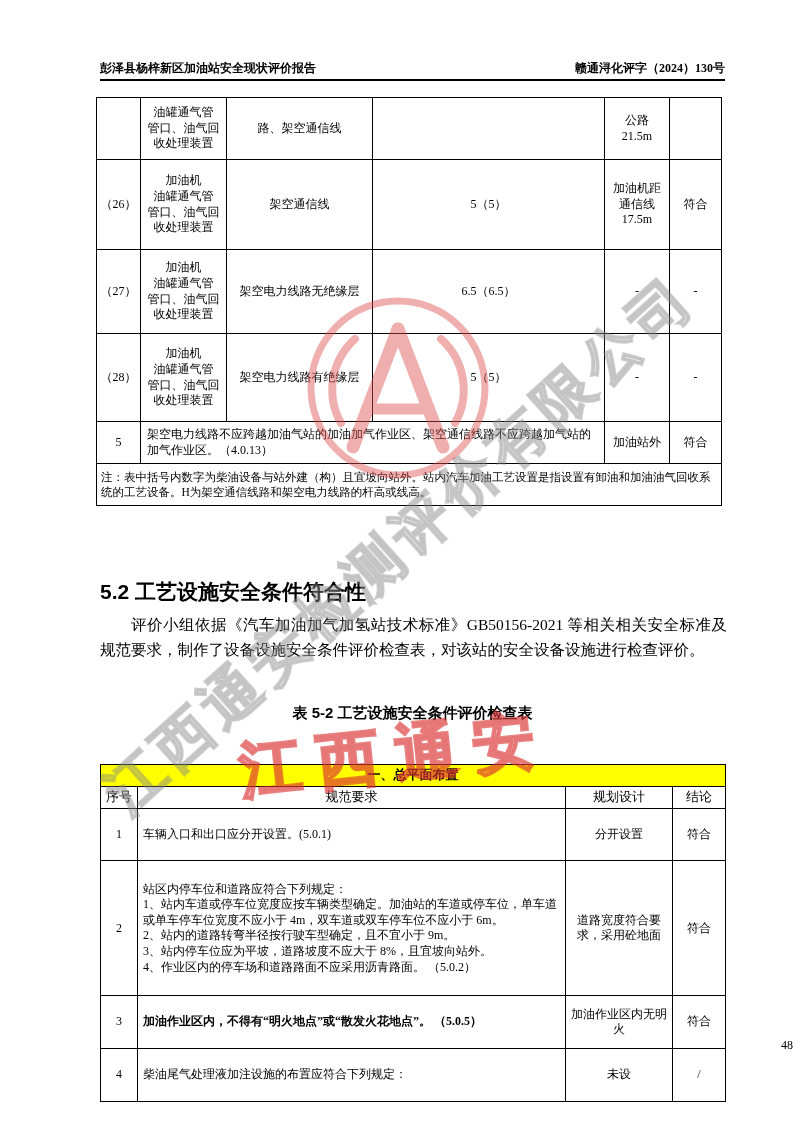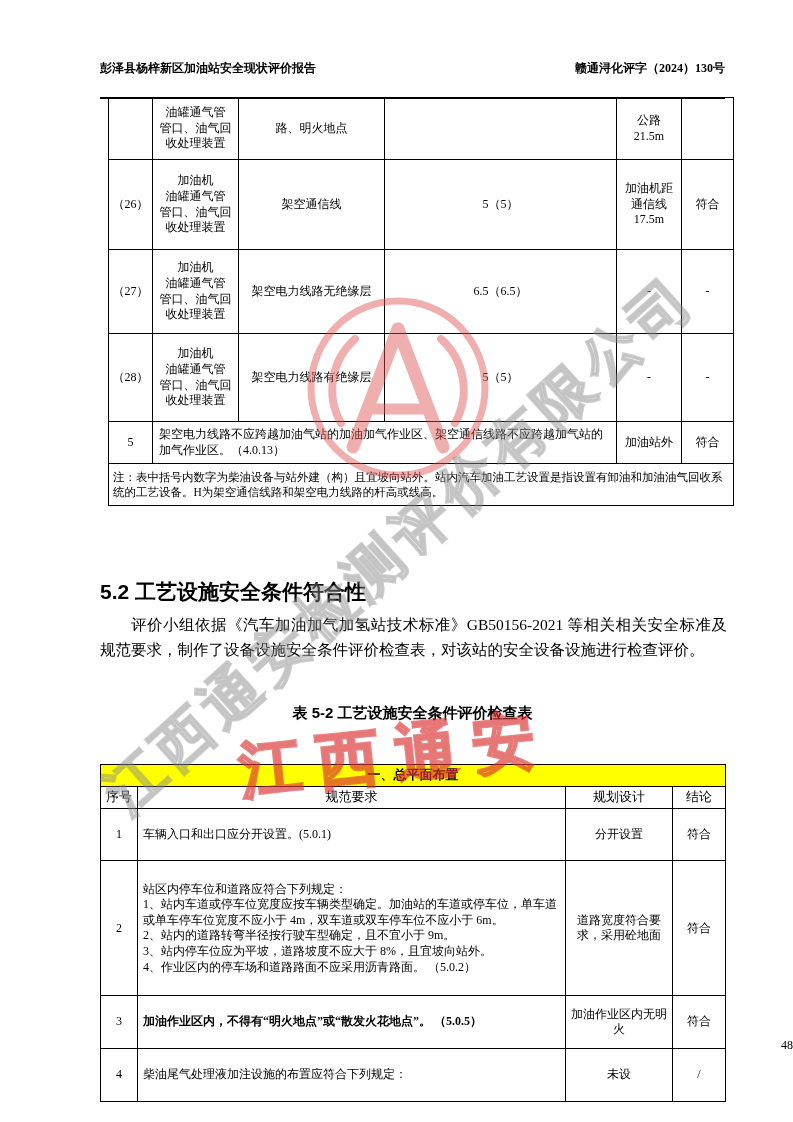--- a/index.html
+++ b/index.html
@@ -6,29 +6,29 @@
   html,body { background:#ffffff; }
   .page {
     position:relative; width:793px; height:1122px; margin:0 auto;
     background:#ffffff; overflow:hidden;
     font-family:"Liberation Serif","DejaVu Serif",serif; color:#000;
   }
   
   .header {
     position:absolute; top:60px; left:100px; width:625px;
     display:flex; justify-content:space-between; align-items:flex-end;
-    border-bottom:2px solid #000; padding-bottom:20px;
+    border-bottom:2px solid #000; padding-bottom:2px;
     font-size:12px; font-weight:bold;
   }
   
   table { border-collapse:collapse; table-layout:fixed; width:625px; }
   td { border:1px solid #000; font-size:12px; line-height:1.3;
        padding:2px 3px; text-align:center; vertical-align:middle; }
   .pre { white-space:pre-line; }
-  .table1 { position:absolute; top:97px; left:108px;border-radius:30px; }
+  .table1 { position:absolute; top:97px; left:96px;border-radius:30px; }
   .t1-note { text-align:left; font-size:11.5px; padding:3px 4px; }
   .t1-rule { text-align:left; padding:3px 6px; }
   .table2 { position:absolute; top:764px; left:100px; }
   .t2-section { background:#ffff00; font-weight:bold; font-size:13px; }
   .t2-head { font-weight:normal; font-size:13px; }
   .t2-req { text-align:left; padding:18px 5px; }
   .bold { font-weight:bold; }
   
   .para { position:absolute; left:100px; width:627px; font-size:15.5px;
           line-height:25px; text-indent:2em; text-align:justify; }
@@ -81,21 +81,21 @@
       <col style="width:232px">
         <col style="width:65px">
         <col style="width:52px">
     </colgroup>
     <tbody>
       <tr style="height:62px">
         <td></td>
         <td class="pre">油罐通气管
 管口、油气回
 收处理装置</td>
-        <td>路、明火地点</td>
+        <td>路、架空通信线</td>
         <td></td>
         <td class="pre">公路
 21.5m</td>
         <td></td>
       </tr>
       <tr style="height:90px">
         <td>（26）</td>
         <td class="pre">加油机
 油罐通气管
 管口、油气回

